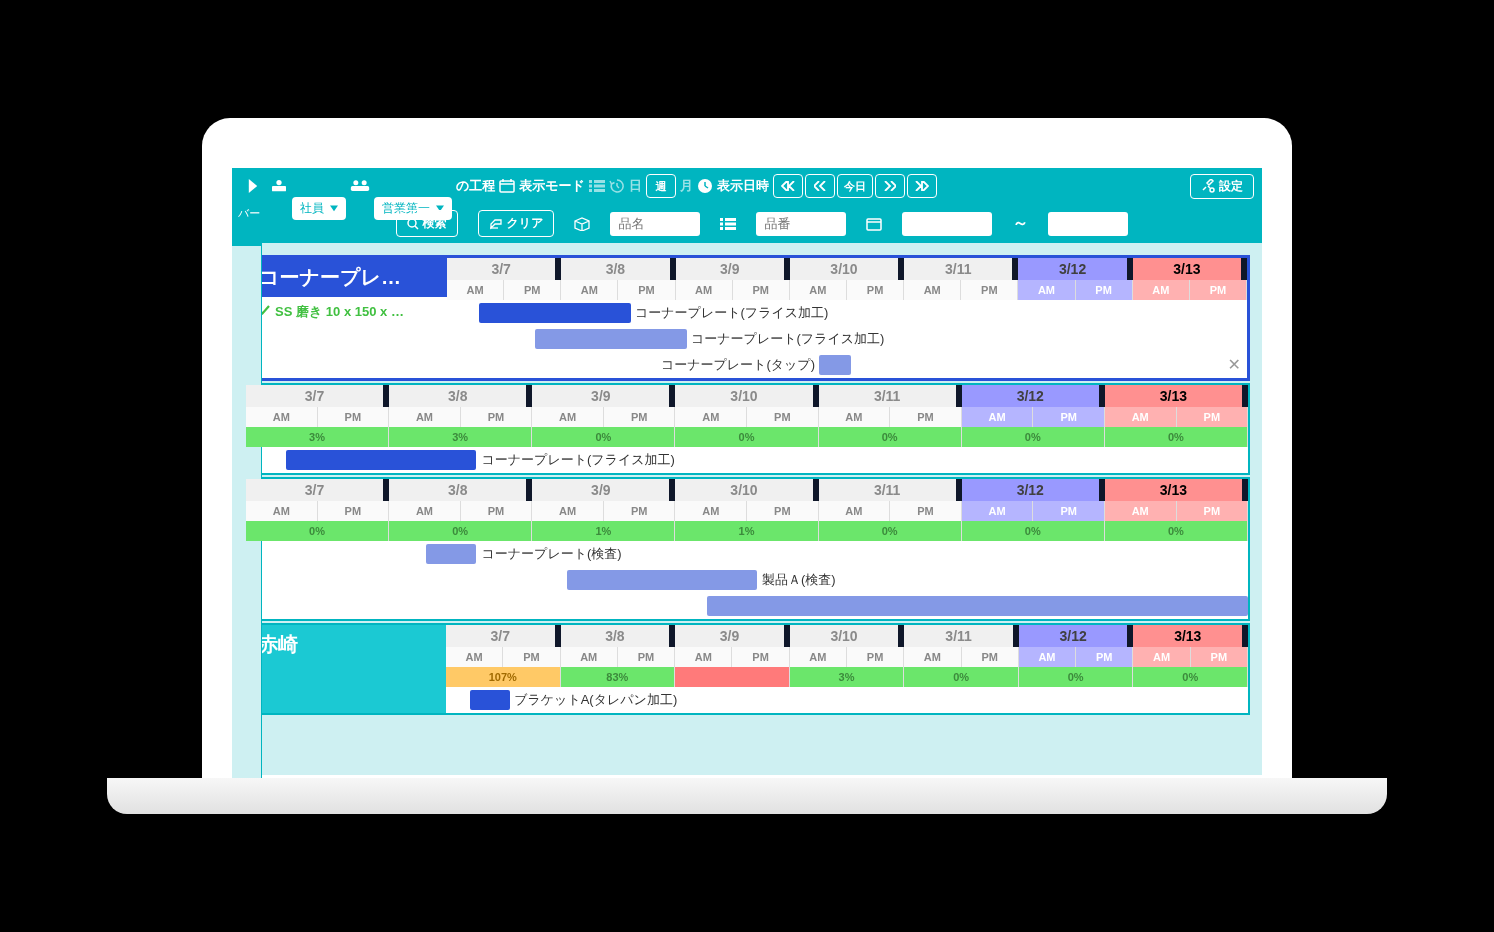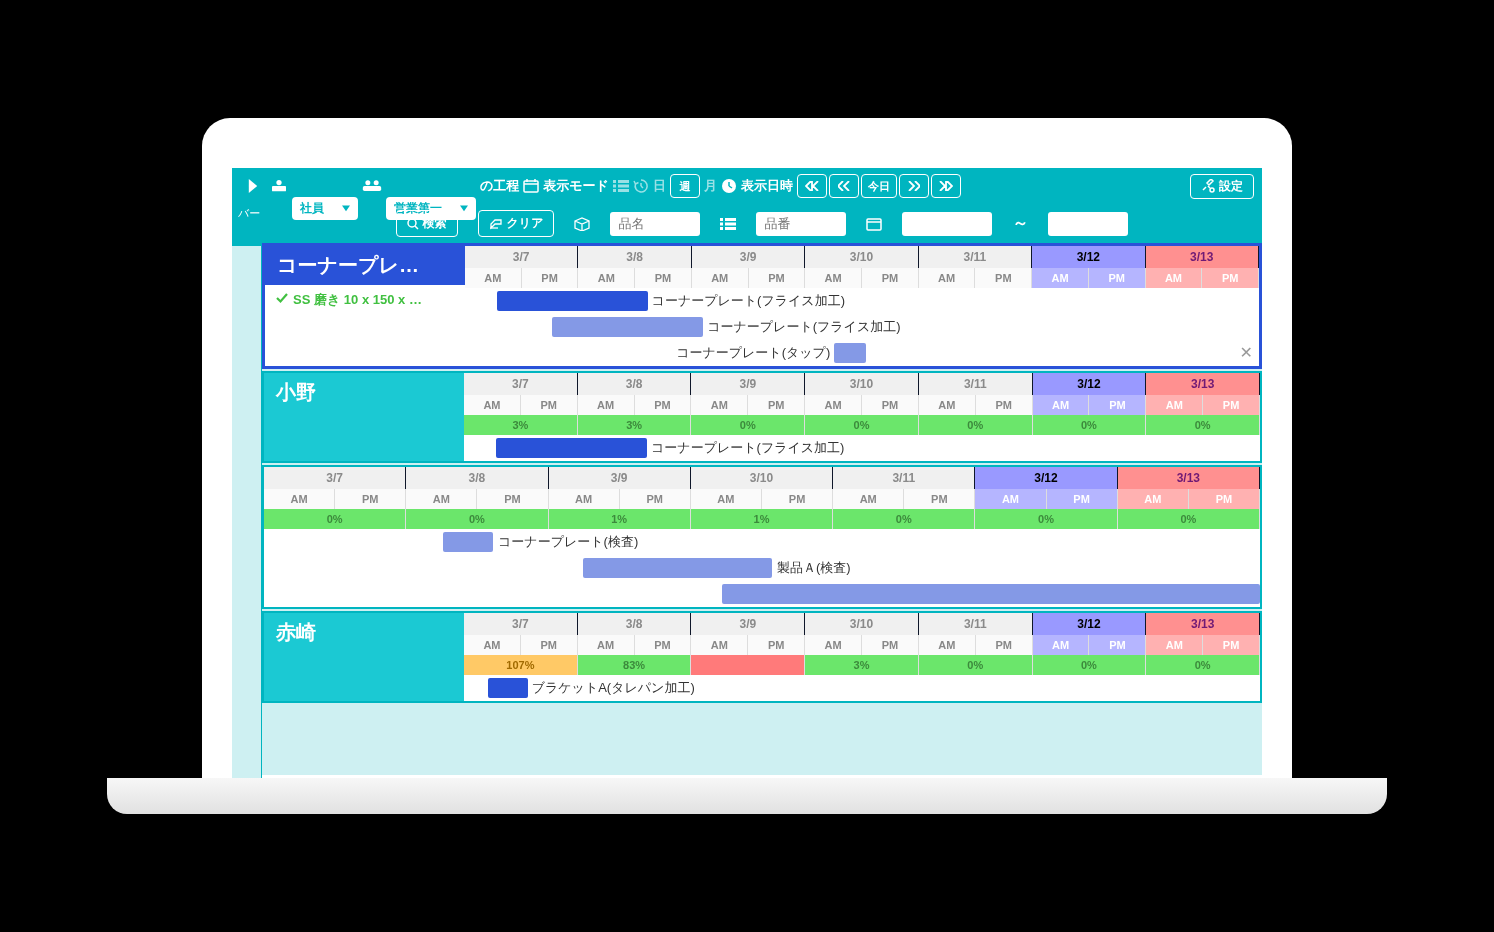--- a/index.html
+++ b/index.html
@@ -4,50 +4,50 @@
 <style>
 * { margin: 0; padding: 0; box-sizing: border-box; font-family: -apple-system, BlinkMacSystemFont, "Segoe UI", sans-serif; }
 body { background: #000; display: flex; justify-content: center; align-items: center; min-height: 932px; }
 .laptop { background: #fff; border-radius: 28px 28px 0 0; padding: 50px 30px 0 30px; width: 1090px; position: relative; }
 .laptop-base { background: linear-gradient(180deg,#f7f7f7,#e1e1e1); height: 36px; width: 1280px; border-radius: 0 0 20px 20px; box-shadow: 0 2px 6px rgba(0,0,0,.3); }
 .laptop-wrap { display: flex; flex-direction: column; align-items: center; }
 .screen { background: #fff; height: 610px; overflow: hidden; position: relative; }
 
 .toolbar { background: #00b5c0; display: flex; align-items: center; gap: 4px; padding: 4px 8px; height: 36px; color: #fff; font-size: 13px; font-weight: 700; }
 .toolbar-expand { background: #00b5c0; color: #fff; width: 26px; height: 26px; display: flex; align-items: center; justify-content: center; font-size: 18px; font-weight: 900; cursor: pointer; }
-.pill { background: #fff; color: #00b5c0; border-radius: 4px; padding: 3px 8px; font-size: 12px; font-weight: 700; display: flex; align-items: center; gap: 18px; margin-top: 44px; }
+.pill { background: #fff; color: #00b5c0; border-radius: 4px; padding: 3px 8px; font-size: 12px; font-weight: 400; display: flex; align-items: center; gap: 6px; margin-top: 44px; }
 .icon { font-size: 14px; }
 .spacer { flex: 1; }
 .btn-group { display: flex; gap: 2px; border-radius: 6px; }
 .nav-btn { background: transparent; border: 1.5px solid #fff; color: #fff; border-radius: 4px; width: 30px; height: 24px; display: flex; align-items: center; justify-content: center; font-size: 11px; font-weight: 900; cursor: pointer; }
 .settings-btn { background: transparent; border: 1.5px solid #fff; color: #fff; border-radius: 4px; padding: 3px 10px; font-size: 12px; font-weight: 700; display: flex; align-items: center; gap: 4px; cursor: pointer; }
 
 .sidebar-tab { position: absolute; left: 0; top: 36px; background: #00b5c0; color: #fff; font-size: 11px; padding: 2px 6px; }
 
 .filters { background: #00b5c0; padding: 6px 10px; display: flex; align-items: center; gap: 20px; margin-left: 30px; justify-content: center; }
 .filter-btn { background: transparent; border: 1.5px solid #fff; color: #fff; border-radius: 4px; padding: 4px 10px; font-size: 12px; font-weight: 700; display: flex; align-items: center; gap: 4px; cursor: pointer; }
 .input-box { background: #fff; border: none; border-radius: 3px; padding: 4px 8px; font-size: 13px; width: 90px; height: 24px; }
 .filter-icon { color: #fff; font-size: 15px; }
 .tilde { color: #fff; font-size: 16px; font-weight: 700; }
 
-.content { background: #cef0f2; padding: 0; margin-left: 30px; height: calc(100% - 78px); overflow: hidden; }
+.content { background: #cef0f2; padding: 12px; height: calc(100% - 78px); overflow: hidden; }
 
 .gantt-row { display: flex; border: 2px solid #00b5c0; margin-bottom: 2px; background: #fff; }
 .gantt-row.selected { border: 3px solid #2952d8; }
 .row-side { width: 200px; background: #1bc9d3; min-height: 60px; }
 .row-side.white { background: #fff; }
 .row-title { color: #fff; font-size: 20px; font-weight: 700; padding: 6px 12px; }
 .row-title.selected { background: #2952d8; }
 .material-line { color: #41c041; font-size: 13px; font-weight: 700; padding: 6px 10px; display: flex; align-items: flex-start; gap: 4px; }
 
 .row-body { flex: 1; position: relative; }
 .date-header { display: flex; height: 22px; }
-.date-cell { flex: 1; text-align: right; font-size: 12px; color: #8a8a8a; font-weight: 700; border-right: 1px solid #0f172a; background: #f0f0f0; display: flex; align-items: center; justify-content: center; }
-.date-cell.sat { background: #9999ff; color: #000000; }
-.date-cell.sun { background: #ff9090; color: #701a75; }
+.date-cell { flex: 1; text-align: right; font-size: 14px; color: #8a8a8a; font-weight: 700; border-right: 6px solid #0f172a; background: #f0f0f0; display: flex; align-items: center; justify-content: center; }
+.date-cell.sat { background: #9999ff; color: #404040; }
+.date-cell.sun { background: #ff9090; color: #000000; }
 .ampm-header { display: flex; height: 20px; }
 .ampm-cell { flex: 1; text-align: center; font-size: 11px; color: #888; font-weight: 700; border-right: 1px solid #ddd; background: #fafafa; display: flex; align-items: center; justify-content: center; }
 .ampm-cell.sat { background: #b5b5ff; color: #fff; }
 .ampm-cell.sun { background: #ffb1b1; color: #fff; }
 .pct-row { display: flex; height: 20px; }
 .pct-cell { flex: 1; text-align: center; font-size: 11px; font-weight: 700; border-right: 1px solid #ddd; display: flex; align-items: center; justify-content: center; color: #3c8a3c; }
 .pct-green { background: #6be66b; }
 .pct-orange { background: #ffc966; color: #a16a00; }
 .pct-red { background: #ff7a7a; color: #fff; }
 .bar-line { display: flex; align-items: center; height: 26px; position: relative; }
@@ -270,23 +270,20 @@
                 <div class="bar-label" style="left: 30.5%;">コーナープレート(フライス加工)</div>
               </div>
               <div class="bar-line">
                 <div class="bar bar-light" style="left: 46.5%; width: 4%;"></div>
                 <div class="bar-label" style="right: 54%;">コーナープレート(タップ)</div>
               </div>
               <div class="close-x">✕</div>
             </div>
           </div>
           <div class="gantt-row">
-            <div class="row-side">
-              <div class="row-title">小野</div>
-            </div>
             <div class="row-body">
               <div class="date-header">
                 <div class="date-cell ">3/7</div>
                 <div class="date-cell ">3/8</div>
                 <div class="date-cell ">3/9</div>
                 <div class="date-cell ">3/10</div>
                 <div class="date-cell ">3/11</div>
                 <div class="date-cell sat">3/12</div>
                 <div class="date-cell sun">3/13</div>
               </div>

